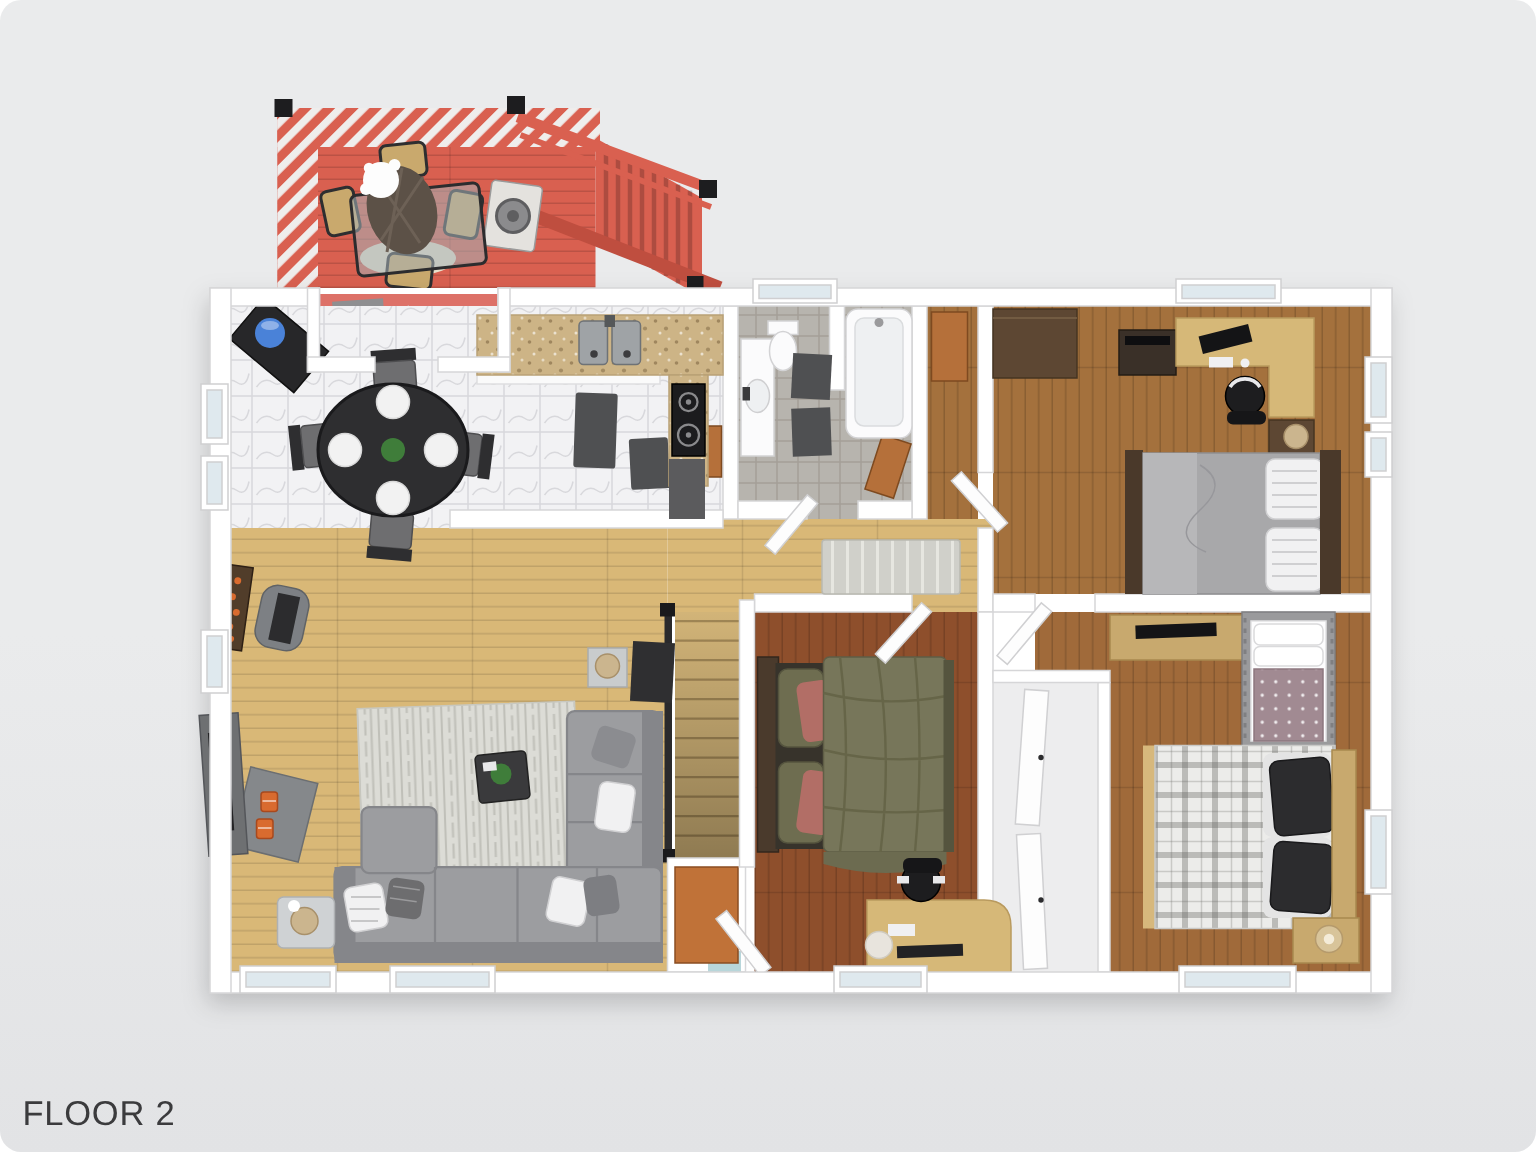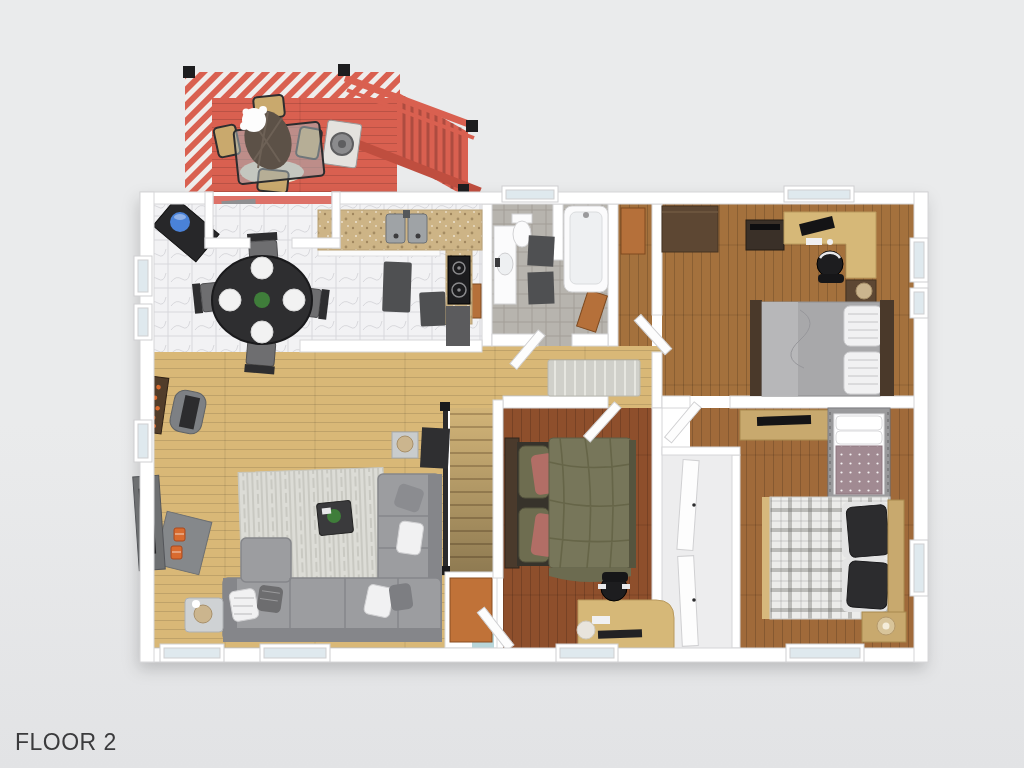--- a/index.html
+++ b/index.html
@@ -1,18 +1,18 @@
 <!DOCTYPE html>
 <html style="--background: #eaebec; --background_dim: #e2e3e5; --text: #3b3b3d; --wall: #ffffff; --wall_edge: #d6d6d8; --deck_red: #d96050; --deck_red_dark: #bf4e3f; --rail_white: #efedec; --porch_pink: #dd7168; --marble: #f2f2f4; --marble_line: #d8d8dc; --bath_tile: #b7b4ae; --bath_tile_line: #a49f98; --wood_living: #d9b877; --wood_bed1: #a4713d; --wood_bed2: #8e4f2c; --wood_bed3: #a06a3a; --granite: #cdb486; --counter_dark: #5b5b5d; --appliance: #1c1c1e; --steel: #9fa3a6; --sofa: #9c9da0; --sofa_dark: #85868a; --rug: #dcdcd6; --table_dark: #2e2e30; --seat_gray: #6e6e70; --plate: #f2f2f2; --plant: #3f7d3a; --fire_orange: #d96b2f; --fireplace: #6e7072; --lamp: #cbb58e; --desk_tan: #d6b878; --furn_tan: #c8a96e; --furn_brown: #5d4733; --furn_dark: #3a3028; --bed_olive: #77765a; --pillow_olive: #6e6d50; --pillow_rose: #b26e66; --bed_gray: #a8a8aa; --pillow_white: #f1f1f2; --plaid_white: #ececea; --pillow_black: #2c2c2e; --crib_gray: #9a9a9c; --crib_mauve: #a18a92; --stair_wood: #d2b478; --railing_dark: #2a2a2c; --mat_dark: #4f5052; --door_orange: #c07238; --door_brown: #b5703a; --window_glass: #dfe9ee; --jug_blue: #4a82d8; --aqua: #b8d6da; --runner: #d0d0ca; --closet_floor: #ededee;"><head>
 <meta charset="utf-8">
 <style>
   html,body{margin:0;padding:0;}
   #stage{position:relative;width:1024px;height:768px;overflow:hidden;
     background:linear-gradient(180deg,var(--background) 0%,var(--background) 55%,var(--background_dim) 100%);
-    font-family:"Liberation Sans",sans-serif;}
+    font-family:"Liberation Sans",sans-serif;border-radius:14px;}
   svg{position:absolute;left:0;top:0;}
   #floor-label{position:absolute;left:15px;top:729px;font-size:23px;letter-spacing:.5px;color:var(--text);}
   
   .f-wall{fill:var(--wall);stroke:var(--wall_edge);stroke-width:1;}
   .f-deck{fill:var(--deck_red);}
   .f-deckdark{stroke:var(--deck_red_dark);}
   .f-porch{fill:var(--porch_pink);}
   .f-counterdark{fill:var(--counter_dark);}
   .f-appliance{fill:var(--appliance);}
   .f-steel{fill:var(--steel);}

